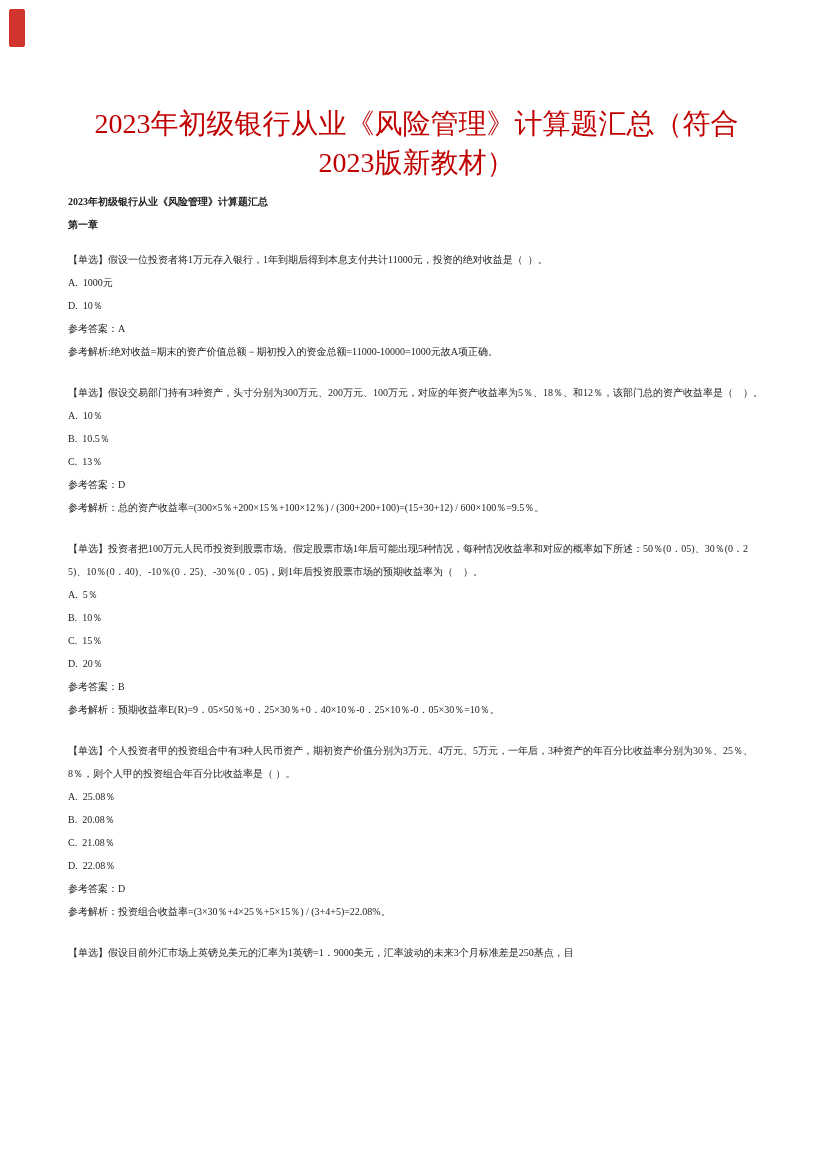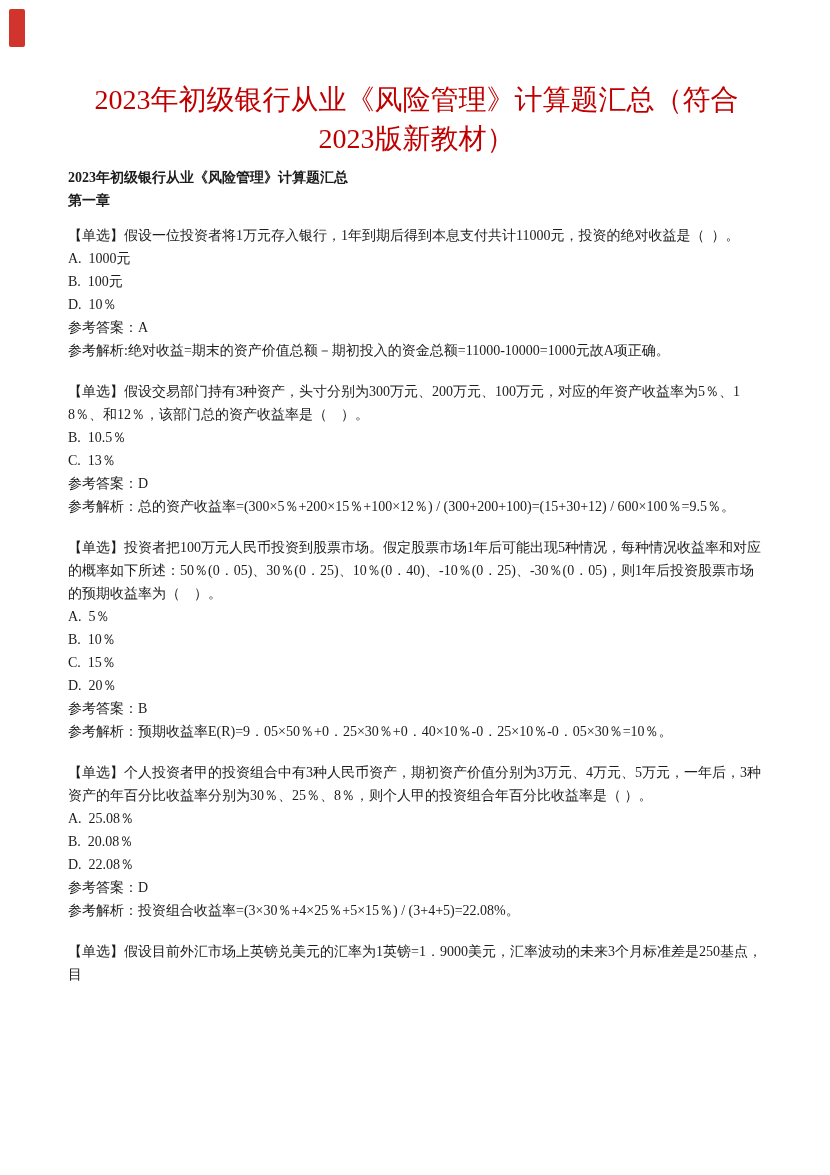--- a/index.html
+++ b/index.html
@@ -14,33 +14,33 @@
   }
   .corner-mark {
     position: absolute;
     left: 9px;
     top: 9px;
     width: 16px;
     height: 38px;
     background: var(--mark-red, #d0342c);
     border-radius: 2px;
   }
-  .content { padding: 80px 65px 0 68px; }
+  .content { padding: 104px 65px 0 68px; }
   .doc-title {
     margin: 0 0 8px 0;
     font-size: 28px;
     line-height: 39px;
     font-weight: 400;
     text-align: center;
     color: var(--title-red, #c00000);
     white-space: pre-wrap;
   }
   .line {
     margin: 0;
-    font-size: 14px;
+    font-size: 10px;
     line-height: 23px;
     white-space: pre-wrap;
     word-break: break-all;
   }
   .bold { font-weight: 700; }
   .question { margin: 12px 0 18px 0; }
 </style>
 </head>
 <body>
 
@@ -49,48 +49,49 @@
 
   <div class="content">
     <h1 class="doc-title">2023年初级银行从业《风险管理》计算题汇总（符合2023版新教材）</h1>
 
     <p class="line bold">2023年初级银行从业《风险管理》计算题汇总</p>
     <p class="line bold">第一章</p>
 
     <section class="question">
       <p class="line">【单选】假设一位投资者将1万元存入银行，1年到期后得到本息支付共计11000元，投资的绝对收益是（  ）。</p>
       <p class="line">A.  1000元</p>
-      <p class="line">B.  100元</p>
       <p class="line">D.  10％</p>
       <p class="line">参考答案：A</p>
       <p class="line">参考解析:绝对收益=期末的资产价值总额－期初投入的资金总额=11000-10000=1000元故A项正确。</p>
     </section>
 
     <section class="question">
       <p class="line">【单选】假设交易部门持有3种资产，头寸分别为300万元、200万元、100万元，对应的年资产收益率为5％、18％、和12％，该部门总的资产收益率是（    ）。</p>
+      <p class="line">A.  10％</p>
       <p class="line">B.  10.5％</p>
       <p class="line">C.  13％</p>
       <p class="line">参考答案：D</p>
       <p class="line">参考解析：总的资产收益率=(300×5％+200×15％+100×12％) / (300+200+100)=(15+30+12) / 600×100％=9.5％。</p>
     </section>
 
     <section class="question">
       <p class="line">【单选】投资者把100万元人民币投资到股票市场。假定股票市场1年后可能出现5种情况，每种情况收益率和对应的概率如下所述：50％(0．05)、30％(0．25)、10％(0．40)、-10％(0．25)、-30％(0．05)，则1年后投资股票市场的预期收益率为（　）。</p>
       <p class="line">A.  5％</p>
       <p class="line">B.  10％</p>
       <p class="line">C.  15％</p>
       <p class="line">D.  20％</p>
       <p class="line">参考答案：B</p>
       <p class="line">参考解析：预期收益率E(R)=9．05×50％+0．25×30％+0．40×10％-0．25×10％-0．05×30％=10％。</p>
     </section>
 
     <section class="question">
       <p class="line">【单选】个人投资者甲的投资组合中有3种人民币资产，期初资产价值分别为3万元、4万元、5万元，一年后，3种资产的年百分比收益率分别为30％、25％、8％，则个人甲的投资组合年百分比收益率是（ ）。</p>
       <p class="line">A.  25.08％</p>
       <p class="line">B.  20.08％</p>
+      <p class="line">C.  21.08％</p>
       <p class="line">D.  22.08％</p>
       <p class="line">参考答案：D</p>
       <p class="line">参考解析：投资组合收益率=(3×30％+4×25％+5×15％) / (3+4+5)=22.08%。</p>
     </section>
 
     <section class="question">
       <p class="line">【单选】假设目前外汇市场上英镑兑美元的汇率为1英镑=1．9000美元，汇率波动的未来3个月标准差是250基点，目</p>
     </section>
   </div>
 </div>

